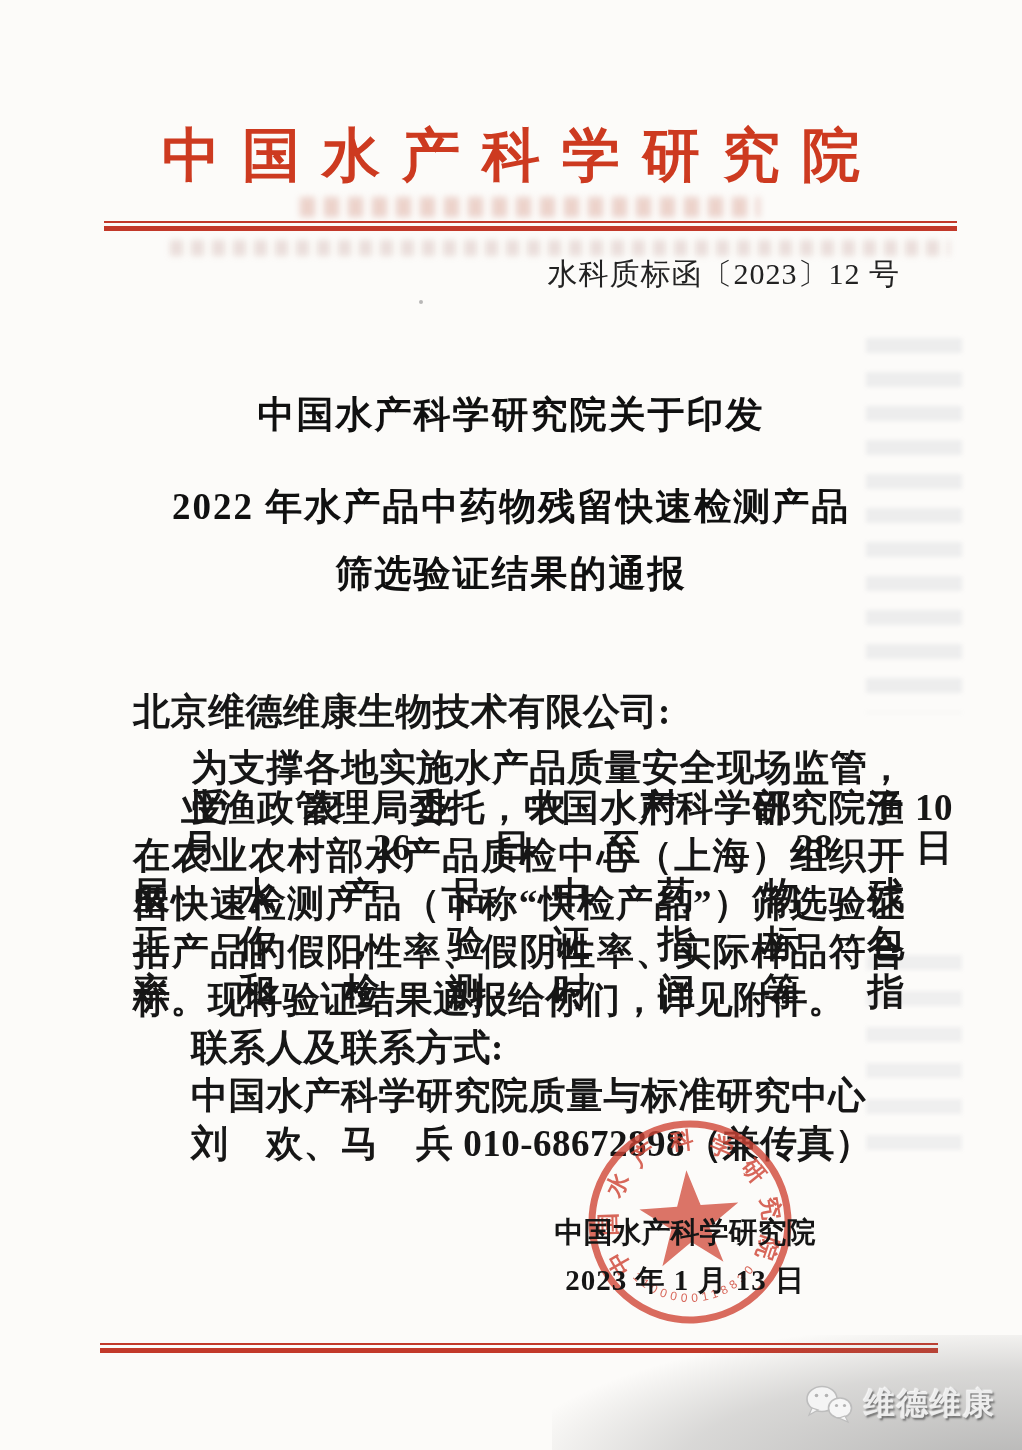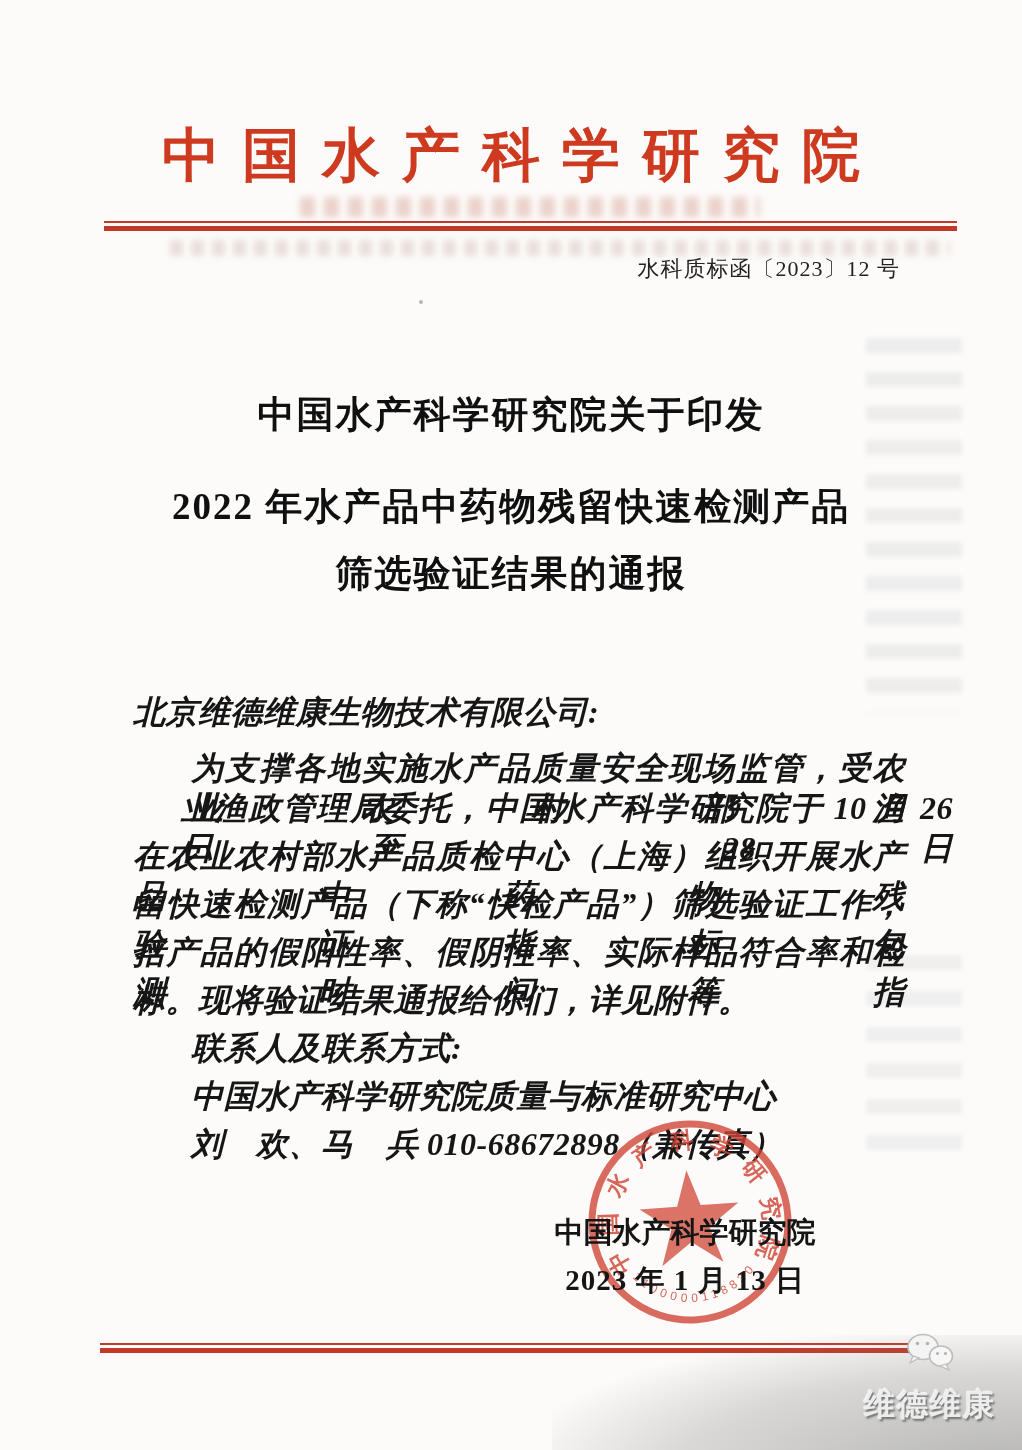--- a/index.html
+++ b/index.html
@@ -16,37 +16,37 @@
     position:absolute;left:71px;top:120px;width:880px;
     text-align:center;font-size:58px;font-weight:bold;
     color:#cd3a20;letter-spacing:22px;text-indent:22px;
     line-height:72px;white-space:nowrap;
   }
   .head-rule{position:absolute;left:104px;top:221px;width:853px;}
   .head-rule .thin{height:2px;background:#c2392a;}
   .head-rule .thick{height:5px;background:#c2392a;margin-top:3px;}
   .doc-number{
     position:absolute;left:520px;top:254px;width:380px;
-    text-align:right;font-size:22px;color:#222;letter-spacing:1px;
+    text-align:right;font-size:30px;color:#222;letter-spacing:1px;
     white-space:nowrap;
   }
   
   .title-line{
     position:absolute;left:91px;width:840px;text-align:center;
     font-weight:bold;color:#101010;font-size:37px;letter-spacing:2px;
     line-height:48px;white-space:nowrap;
   }
   #title-1{top:391px;}
   #title-2{top:483px;}
   #title-3{top:550px;}
   
   .body-line{
     position:absolute;left:133px;width:772px;
-    font-size:32px;color:#161616;font-weight:600;
-    line-height:40px;letter-spacing:0.5px;font-style:italic;
+    font-size:37px;color:#161616;font-weight:600;
+    line-height:40px;letter-spacing:0.5px;
   }
   .fill{text-align:justify;text-align-last:justify;}
   .indent{padding-left:58px;width:714px;}
   #recipient{top:692px;}
   #bline-0{top:748px;}
   #bline-1{top:788px;margin-left:48px;}
   #bline-2{top:836px;}
   #bline-3{top:884px;}
   #bline-4{top:932px;}
   #bline-5{top:980px;}
@@ -71,21 +71,21 @@
   .footer-rule .thin{height:2px;background:#c2392a;}
   .footer-rule .thick{height:5px;background:#c2392a;margin-top:3px;}
   .corner-shade{
     position:absolute;right:0;bottom:0;width:470px;height:115px;z-index:4;
     background:radial-gradient(ellipse at 100% 120%,
       rgba(120,120,120,.55) 0%, rgba(125,125,125,.28) 52%, rgba(125,125,125,0) 78%);
     pointer-events:none;
   }
   .watermark{
     position:absolute;right:26px;bottom:24px;z-index:5;
-    display:flex;align-items:center;gap:10px;flex-direction:column;
+    display:flex;align-items:center;gap:10px;
   }
   .watermark-label{
     font-family:"Liberation Sans","DejaVu Sans",sans-serif;
     font-size:31px;font-weight:bold;color:#ededed;letter-spacing:2px;
     text-shadow:1.5px 1.5px 2px rgba(105,105,105,.95), -1px -1px 1px rgba(255,255,255,.85);
     white-space:nowrap;
   }
   
   .bleed{position:absolute;z-index:0;pointer-events:none;}
   #bleed-a{left:300px;top:197px;width:460px;height:20px;filter:blur(3px);

